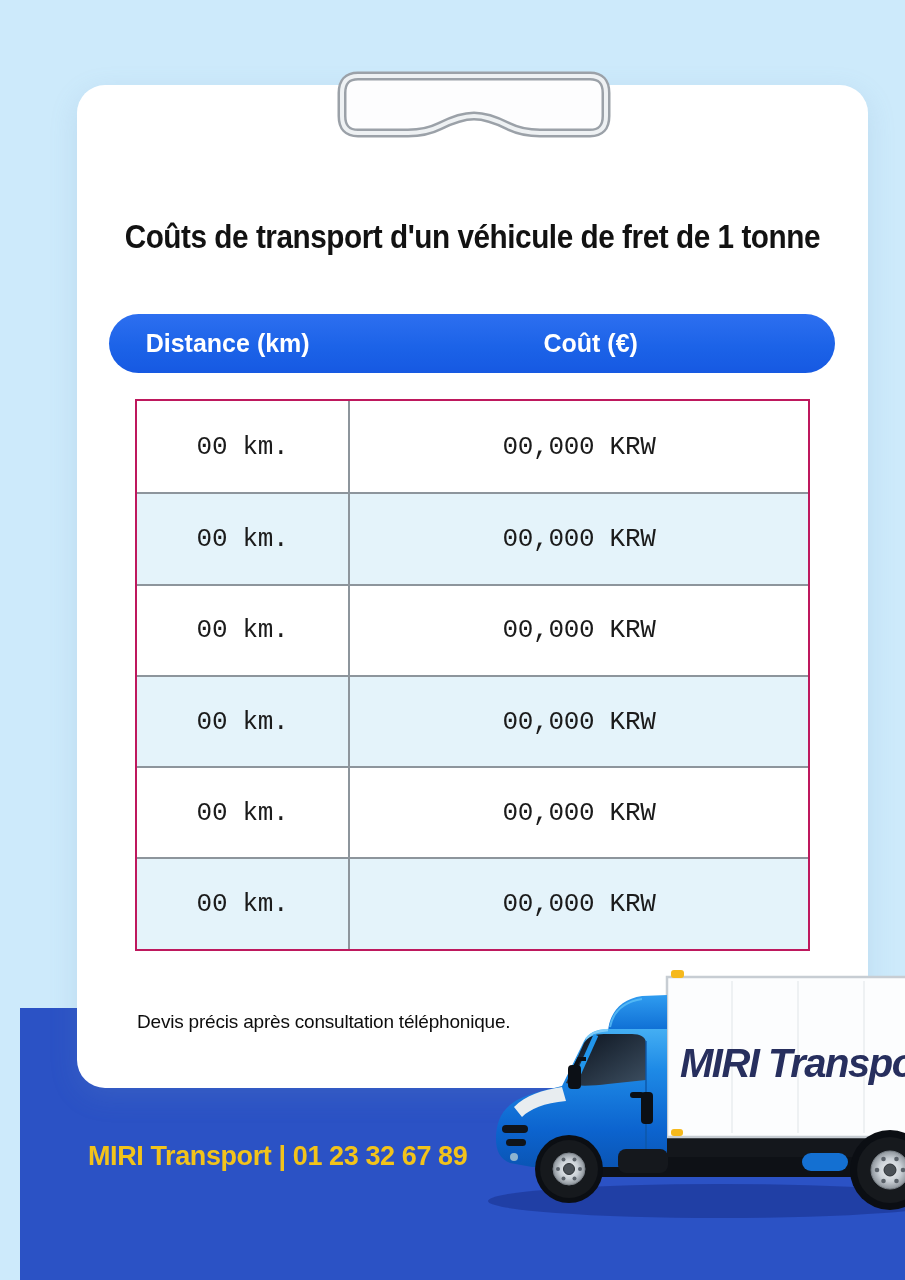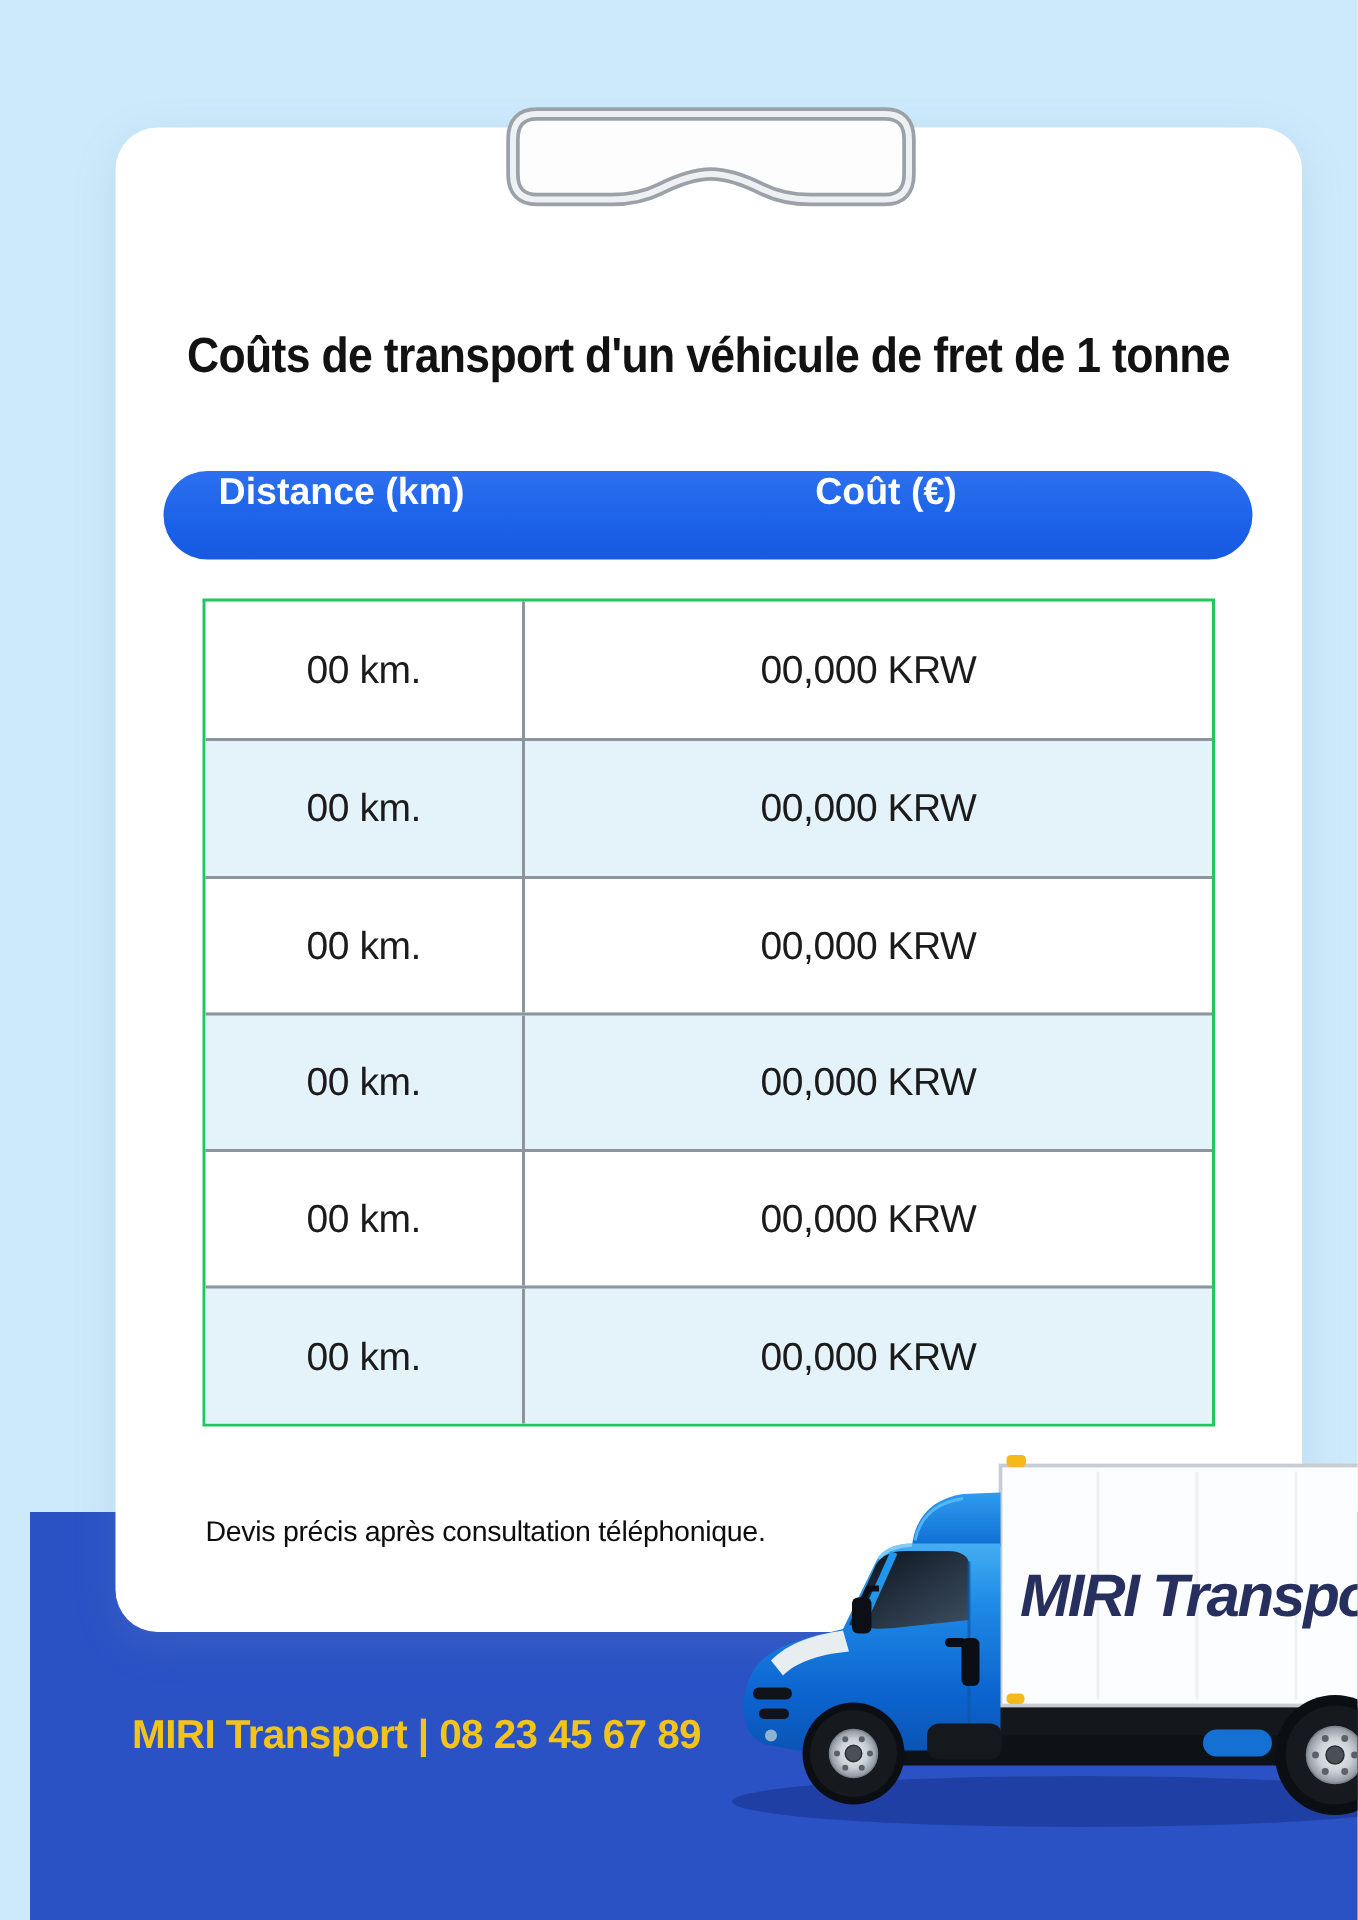--- a/index.html
+++ b/index.html
@@ -13,26 +13,26 @@
         border-radius:28px;box-shadow:0 8px 28px rgba(110,150,190,.18);}
 
   .clip{position:absolute;left:316px;top:66px;}
 
   .title{position:absolute;left:57px;top:218px;width:791px;text-align:center;
          font-size:33px;font-weight:700;color:#121212;white-space:nowrap;}
   .title span{display:inline-block;transform:scaleX(.9);transform-origin:center;letter-spacing:-.5px;}
 
   .pill{position:absolute;left:89px;top:314px;width:726px;height:59px;border-radius:30px;
         background:linear-gradient(180deg,#2d6ff0 0%,#1c63e8 55%,#1659e2 100%);
-        display:flex;color:#ffffff;font-weight:700;font-size:25px;}
+        display:flex;align-items:center;color:#ffffff;font-weight:700;font-size:25px;}
   .pill .h1{width:32.7%;text-align:center;}
   .pill .h2{width:67.3%;text-align:center;}
 
   .table{position:absolute;left:115px;top:399px;width:675px;height:552px;
-         border:2px solid #22c55e;box-sizing:border-box;}
+         border:2px solid #be185d;box-sizing:border-box;font-family:Liberation Mono, monospace;}
   .trow{display:flex;height:91.3px;box-sizing:border-box;border-top:2px solid #8d959c;}
   .trow:first-child{border-top:none;}
   .trow.alt{background:#e4f3fa;}
   .cell{display:flex;align-items:center;justify-content:center;
         font-size:26px;color:#1b1b1b;letter-spacing:-.3px;box-sizing:border-box;}
   .c1{width:211px;}
   .c2{width:460px;border-left:2px solid #8d959c;flex:1;}
 
   .note{position:absolute;font-size:19px;color:#0d0d0d;letter-spacing:-.2px;}
   .note1{left:110px;top:982px;}
@@ -91,21 +91,21 @@
       <div class="cell c2">00,000 KRW</div>
     </div>
     <div class="trow alt">
       <div class="cell c1">00 km.</div>
       <div class="cell c2">00,000 KRW</div>
     </div>
   </div>
 
   <div class="note note2">Devis précis après consultation téléphonique.</div>
 
-  <div class="contact">MIRI Transport | 08 23 45 67 89</div>
+  <div class="contact">MIRI Transport | 01 23 32 67 89</div>
 
   <svg class="truck" width="445" height="325" viewBox="0 0 445 325">
     <defs>
       <linearGradient id="cabGrad" x1="0" y1="0" x2="0" y2="1">
         <stop offset="0%" stop-color="#4fb9f7"></stop>
         <stop offset="35%" stop-color="#1e8ae6"></stop>
         <stop offset="75%" stop-color="#0c64cf"></stop>
         <stop offset="100%" stop-color="#0a55b5"></stop>
       </linearGradient>
       <linearGradient id="deflGrad" x1="0" y1="0" x2="0" y2="1">

